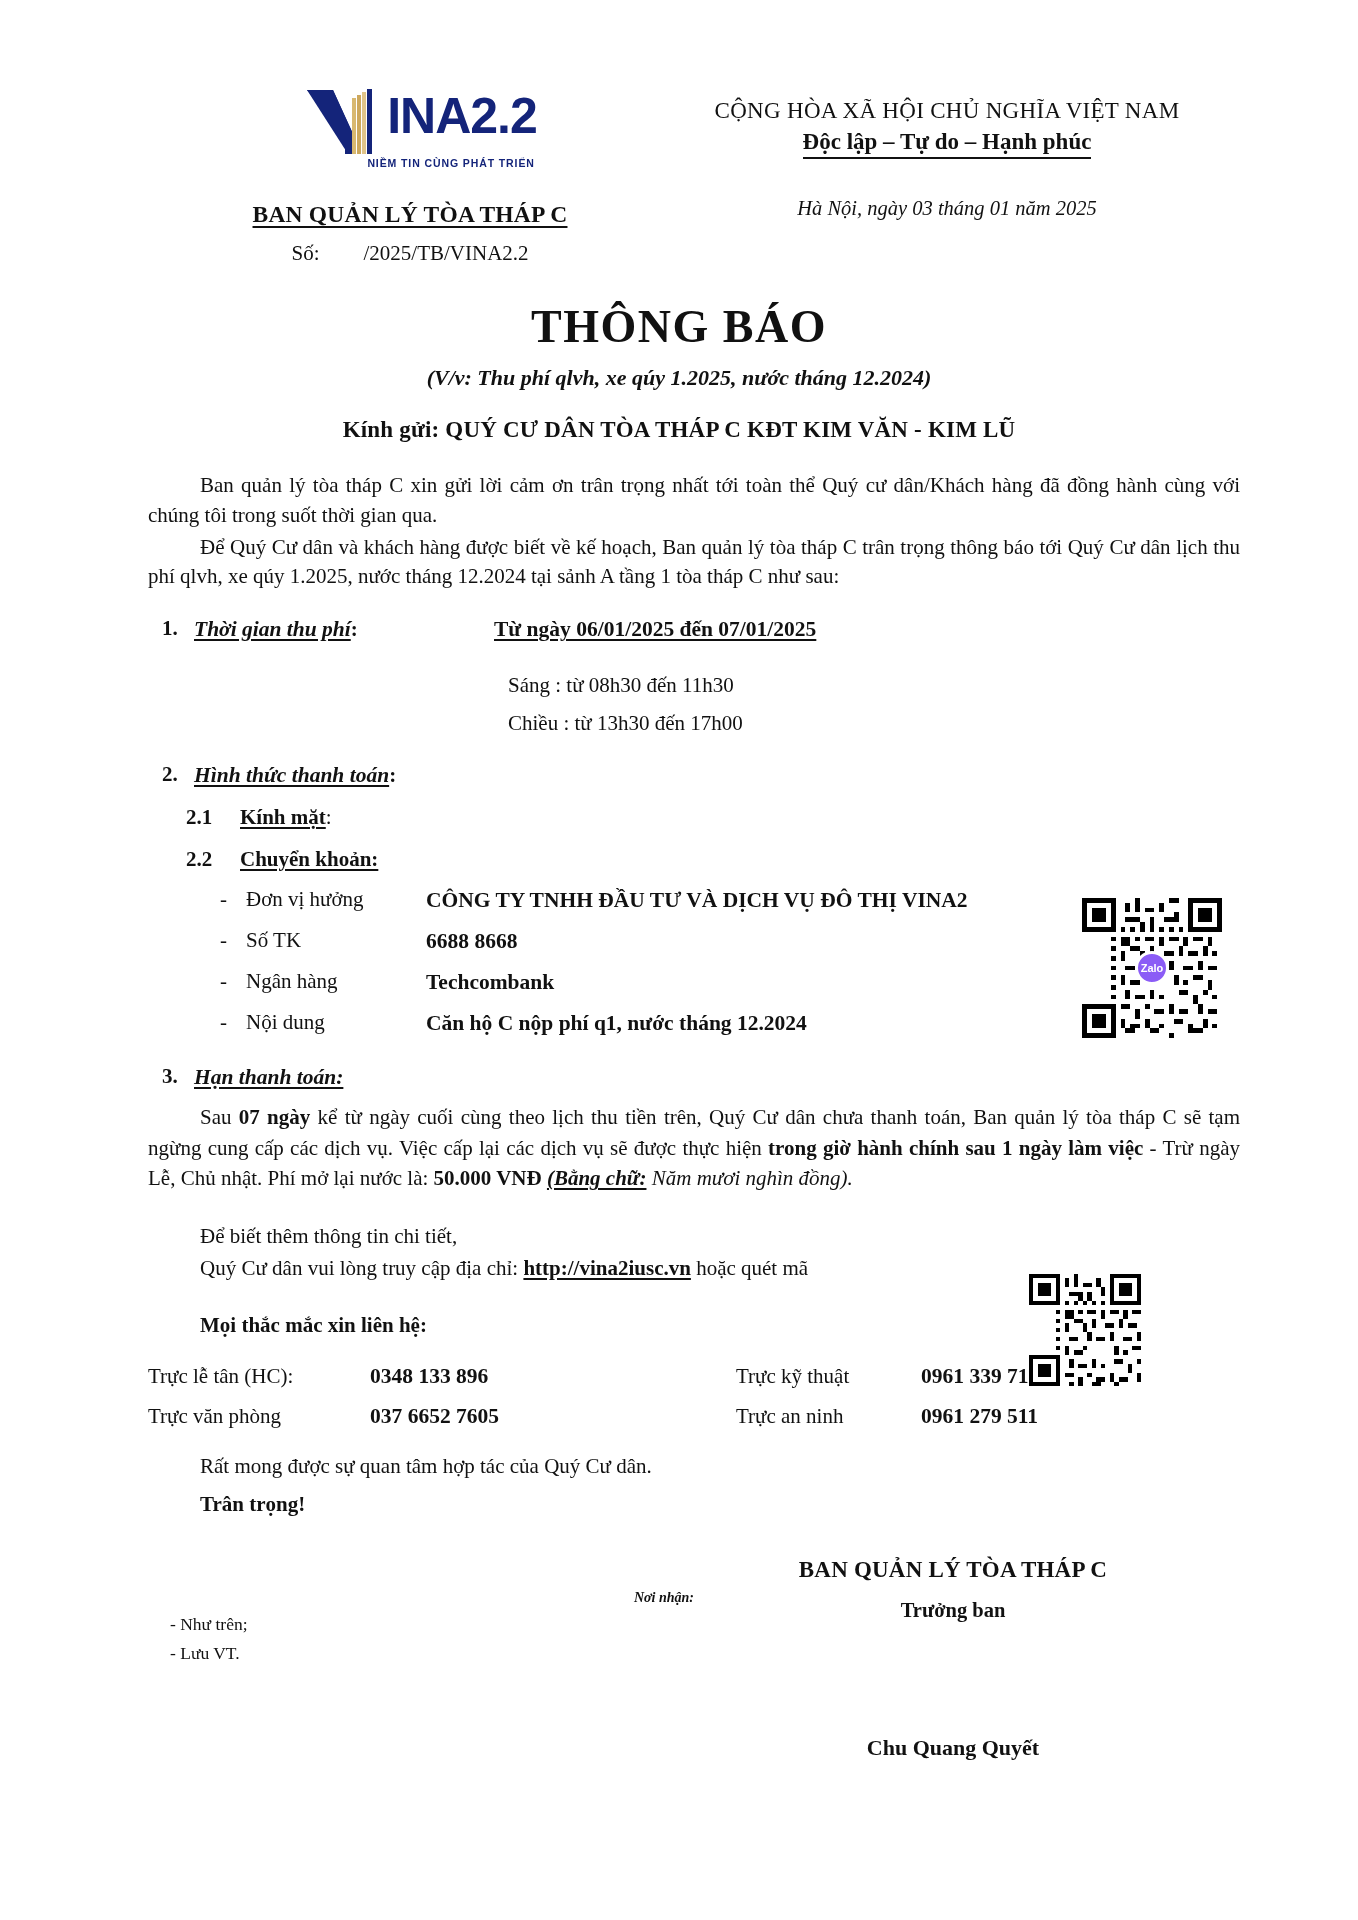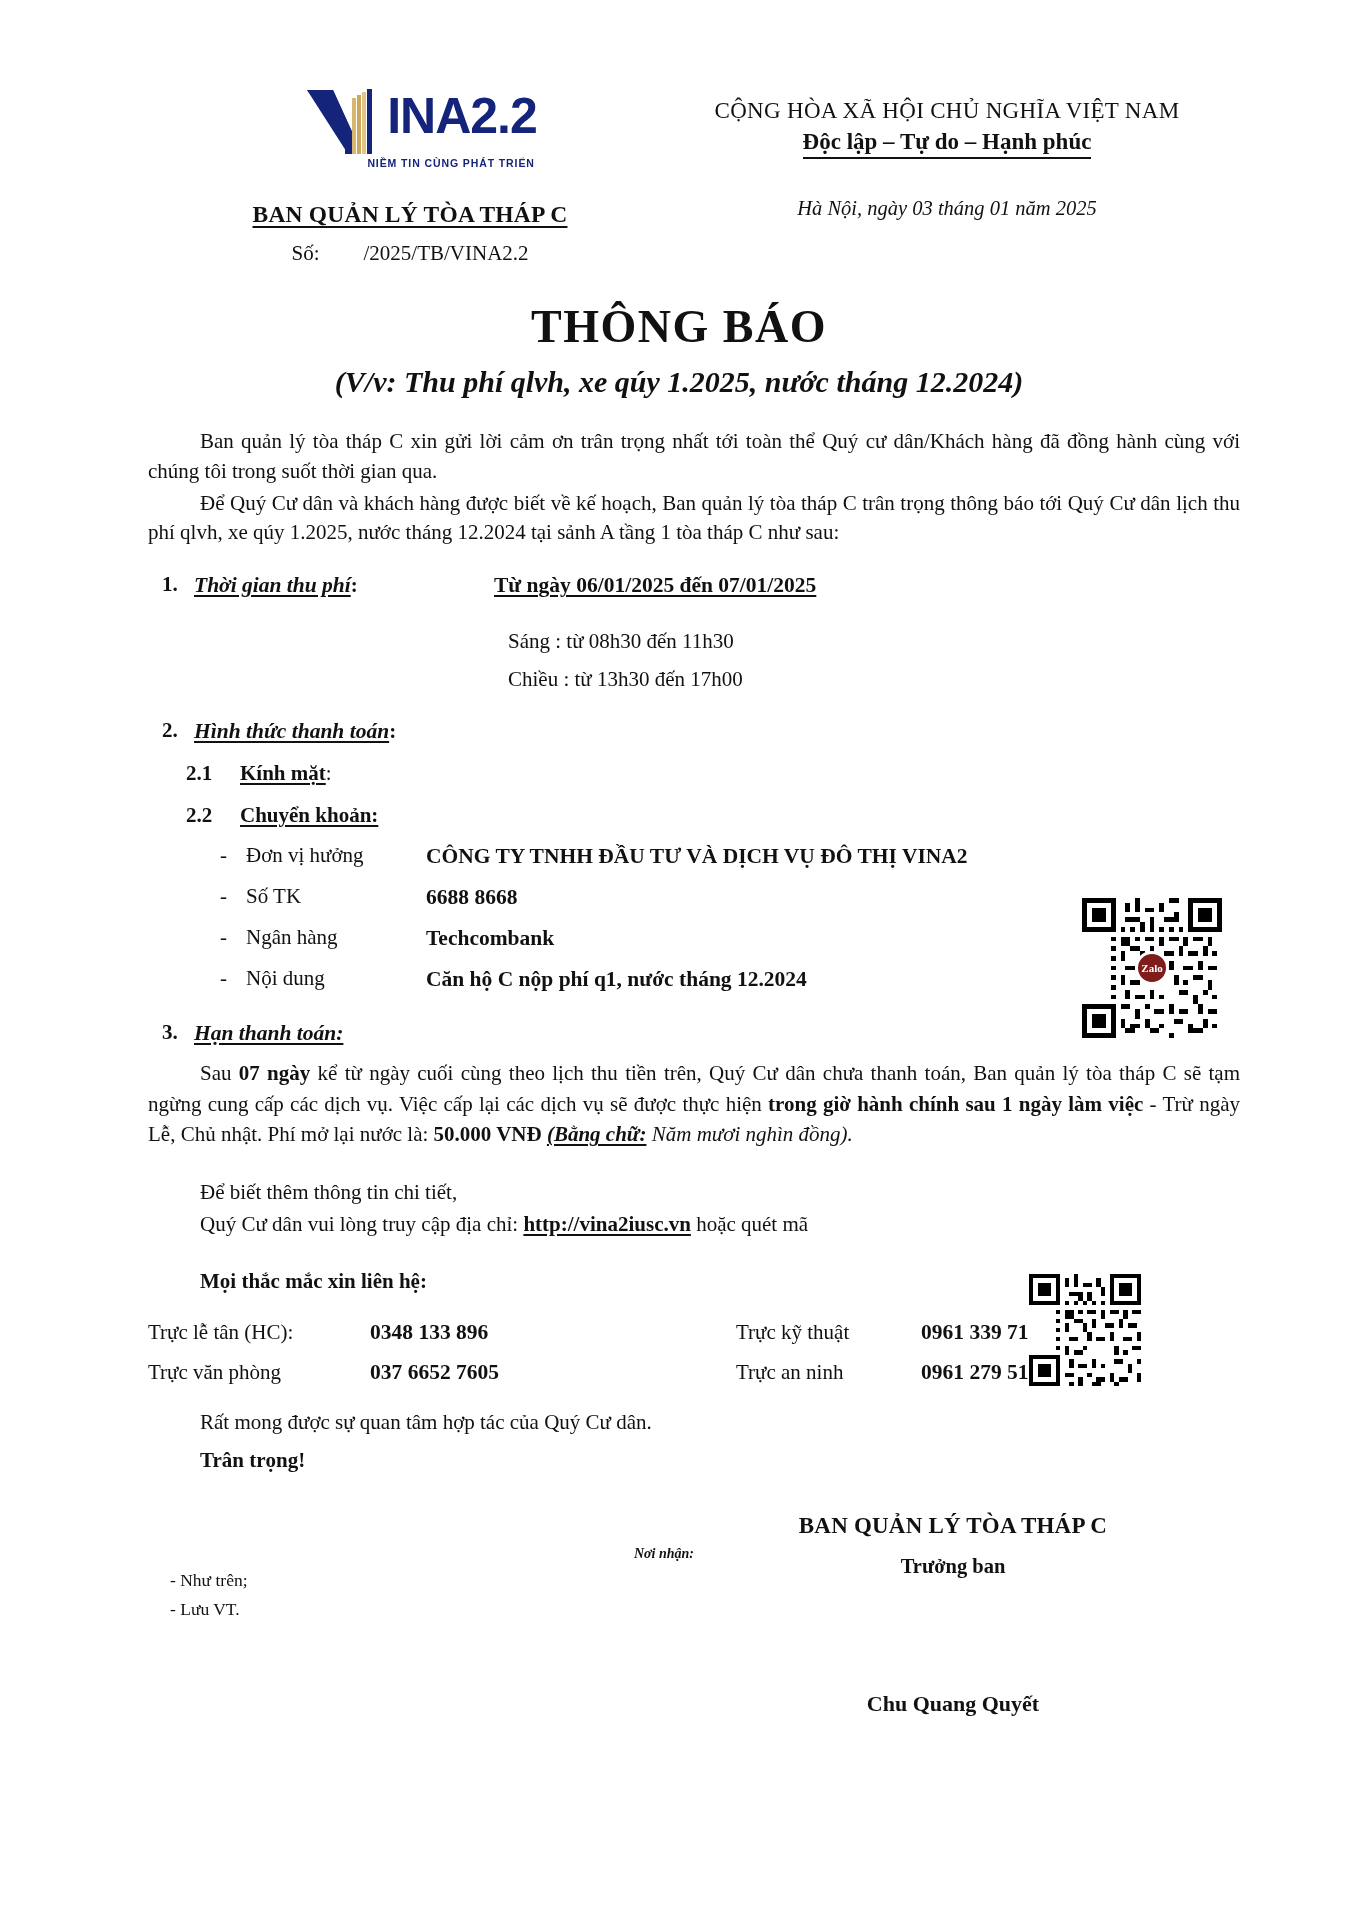--- a/index.html
+++ b/index.html
@@ -122,21 +122,21 @@
     margin-top: 34px;
   }
   .doc-title {
     font-weight: bold;
     font-size: 46px;
     letter-spacing: 1.5px;
   }
   .doc-subtitle {
     font-weight: bold;
     font-style: italic;
-    font-size: 30px;
+    font-size: 22px;
     margin-top: 12px;
   }
   .addressee {
     font-weight: bold;
     font-size: 23px;
     text-align: center;
     margin-top: 26px;
     letter-spacing: 0.2px;
   }
 
@@ -234,23 +234,23 @@
     height: 112px;
   }
   .zalo-badge {
     position: absolute;
     left: 50%;
     top: 50%;
     transform: translate(-50%, -50%);
     width: 34px;
     height: 34px;
     border-radius: 50%;
-    background: #7f1d1d;
+    background: #8b5cf6;
     color: #fff;
-    font-family: Liberation Serif, serif;
+    font-family: Liberation Sans, sans-serif;
     font-size: 11px;
     font-weight: bold;
     display: flex;
     align-items: center;
     justify-content: center;
     border: 3px solid #fff;
   }
 
   
   .deadline-body {
@@ -361,20 +361,24 @@
       <div class="nation-line2">Độc lập – Tự do – Hạnh phúc</div>
       <div class="place-date">Hà Nội, ngày  03  tháng   01  năm 2025</div>
     </div>
   </div>
 
   <div class="title-block">
     <div class="doc-title">THÔNG BÁO</div>
     <div class="doc-subtitle">(V/v: Thu phí qlvh, xe qúy 1.2025,  nước tháng 12.2024)</div>
   </div>
 
+  <div class="addressee">
+    <span>Kính gửi:</span>
+    <span>QUÝ CƯ DÂN TÒA THÁP C KĐT KIM VĂN - KIM LŨ</span>
+  </div>
 
   <div class="body">
 
     <p class="para">Ban quản lý tòa tháp C xin gửi lời cảm ơn trân trọng nhất tới toàn thể Quý cư dân/Khách hàng đã đồng hành cùng với chúng tôi trong suốt thời gian qua.</p>
     <p class="para">Để Quý Cư dân và khách hàng được biết về kế hoạch, Ban quản lý tòa tháp C trân trọng thông báo tới Quý Cư dân lịch thu phí qlvh, xe qúy 1.2025,  nước tháng 12.2024 tại sảnh A tầng 1 tòa tháp C như sau:</p>
 
     <div class="sec">
       <div class="sec-num">1.</div>
       <div class="sec-row">
         <div class="sec-left">

